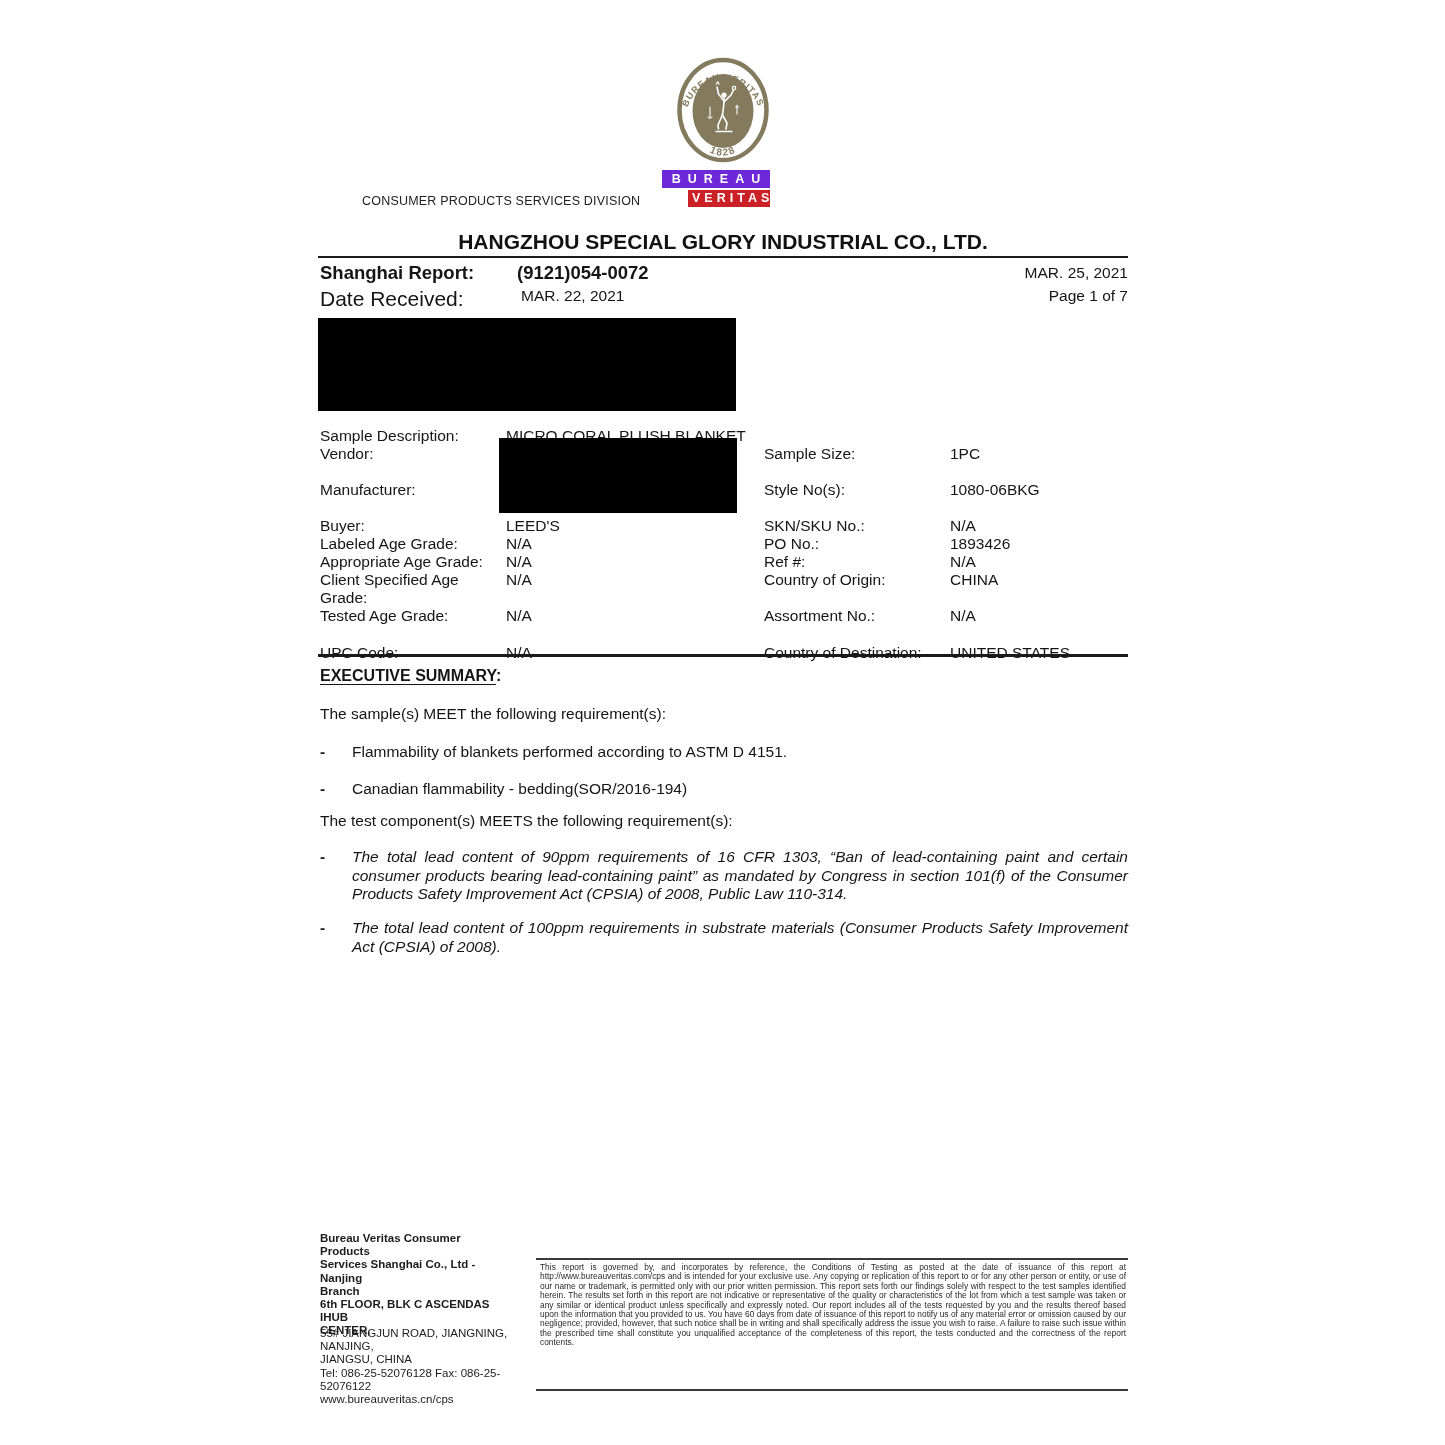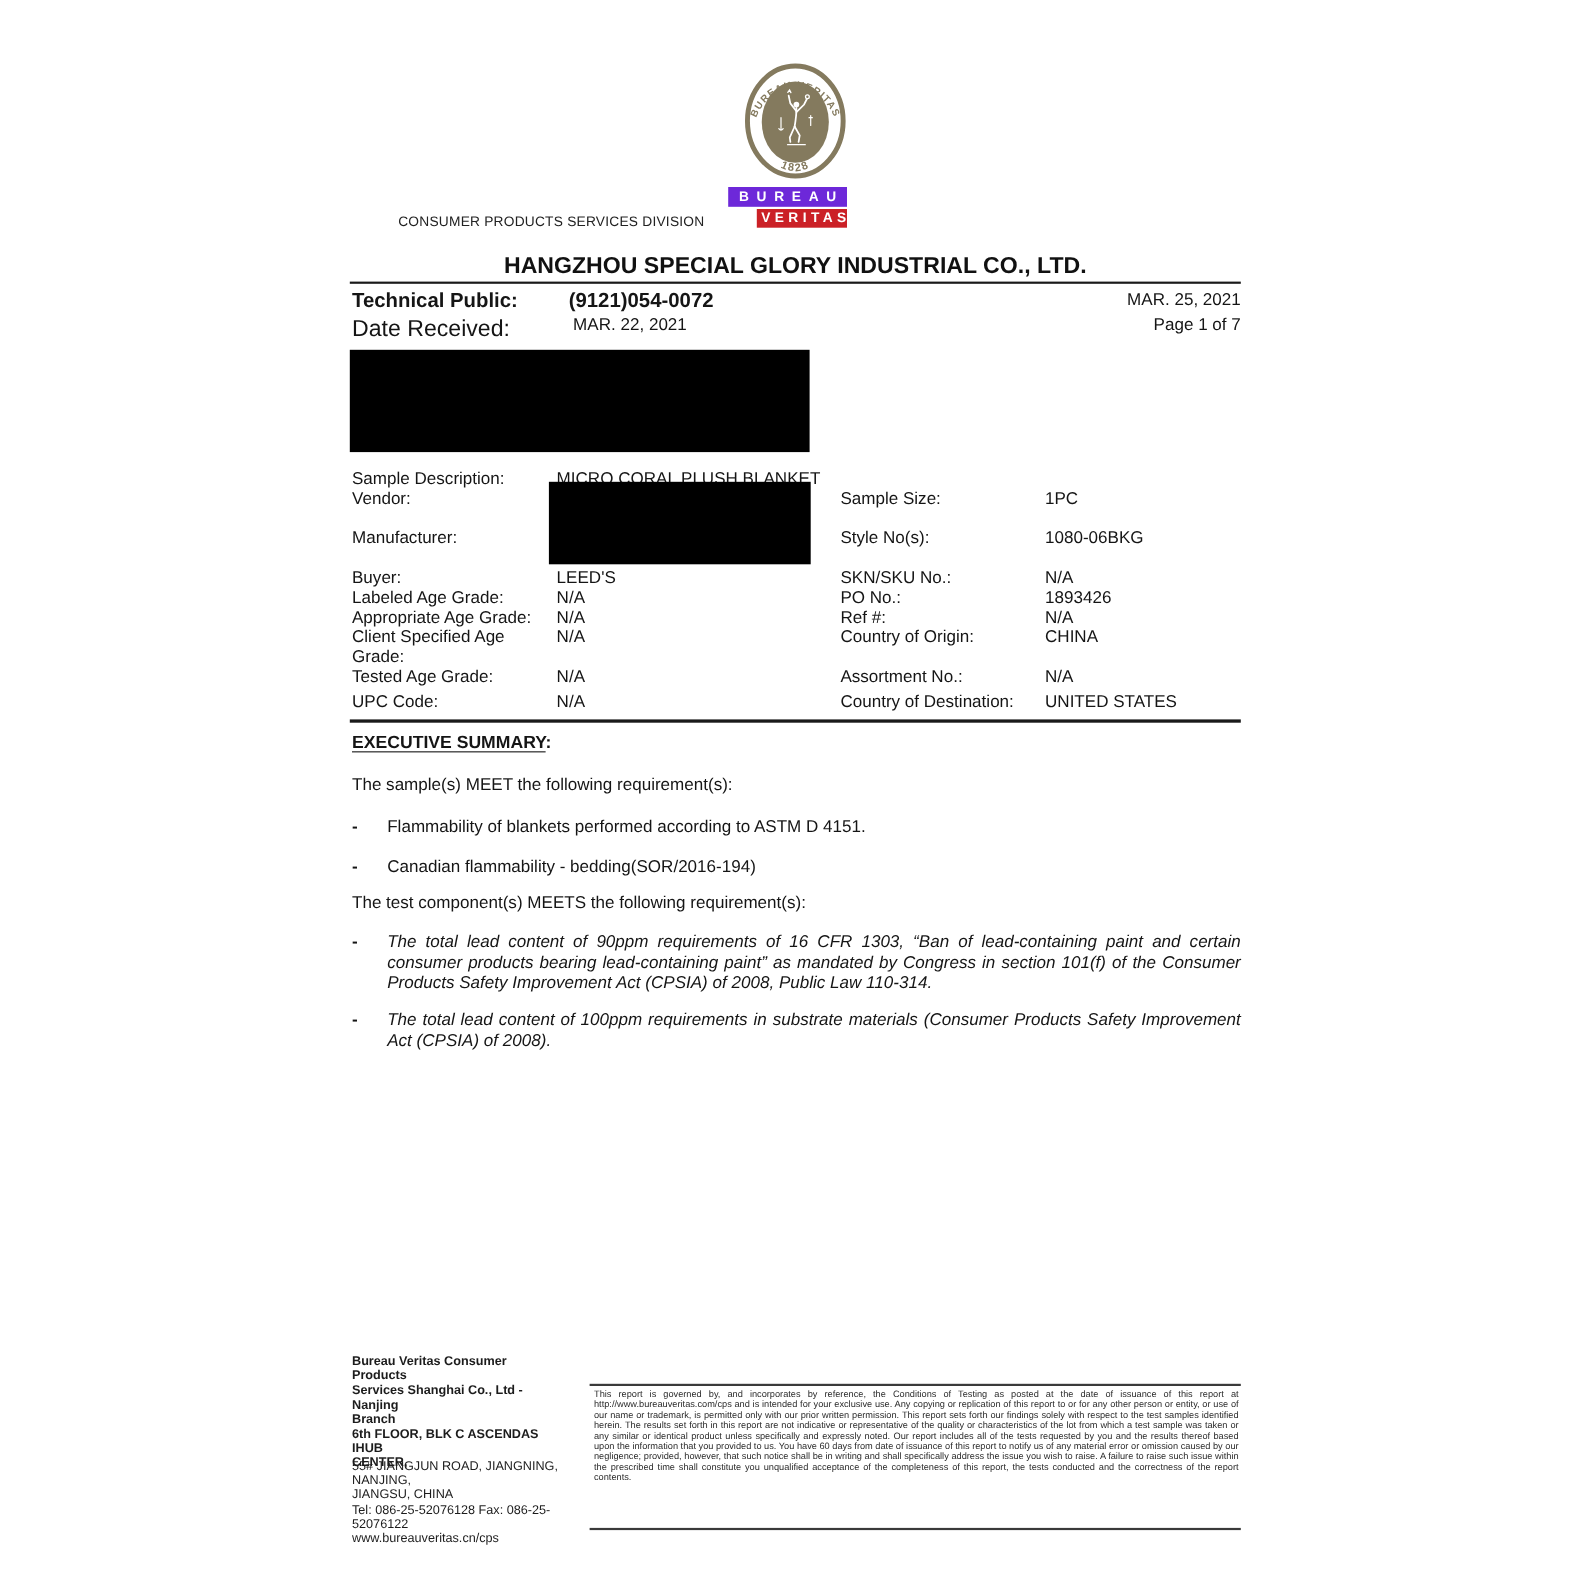--- a/index.html
+++ b/index.html
@@ -31,21 +31,21 @@
 
   
   .blackbox{position:absolute;background:#000;z-index:5;}
   .box1{left:318px;top:318px;width:418px;height:93px;}
   .box2{left:499px;top:438px;width:238px;height:75px;}
 
   
   .f{position:absolute;font-size:15.5px;line-height:18px;white-space:nowrap;}
   .L{left:320px;}  .V{left:506px;}  .RL{left:764px;}  .RV{left:950px;}
   .t427{top:427px}.t445{top:445px}.t481{top:481px}.t517{top:517px}.t535{top:535px}
-  .t553{top:553px}.t571{top:571px}.t607{top:607px}.t625{top:630px}
+  .t553{top:553px}.t571{top:571px}.t607{top:607px}.t625{top:644px}
   .wrap{white-space:normal;width:172px;}
 
   .rule-exec{position:absolute;left:318px;top:654px;width:810px;height:3px;background:#1a1a1a;}
 
   
   .exec-heading{position:absolute;left:320px;top:667px;font-size:16px;font-weight:bold;white-space:nowrap;}
   .exec-heading .u{text-decoration:underline;text-underline-offset:3px;}
   .body-text{position:absolute;font-size:15.5px;line-height:18.5px;white-space:nowrap;}
   .intro1{left:320px;top:705px;}
   .intro2{left:320px;top:812px;text-align:center;}
@@ -100,21 +100,21 @@
   <div class="logo-bars">
     <div class="bar bar-bureau">BUREAU</div>
     <div class="bar bar-veritas">VERITAS</div>
   </div>
 
   <div class="division">CONSUMER PRODUCTS SERVICES DIVISION</div>
 
   <div class="company-title">HANGZHOU SPECIAL GLORY INDUSTRIAL CO., LTD.</div>
   <div class="rule-title"></div>
 
-  <div class="tr-label">Technical Public:</div>
+  <div class="tr-label">Shanghai Report:</div>
   <div class="tr-number">(9121)054-0072</div>
   <div class="tr-date">MAR. 25, 2021</div>
   <div class="dr-label">Date Received:</div>
   <div class="dr-value">MAR. 22, 2021</div>
   <div class="page-info">Page 1 of 7</div>
 
   <div class="blackbox box1"></div>
   <div class="blackbox box2"></div>
 
   <div class="f L t427">Sample Description:</div>

